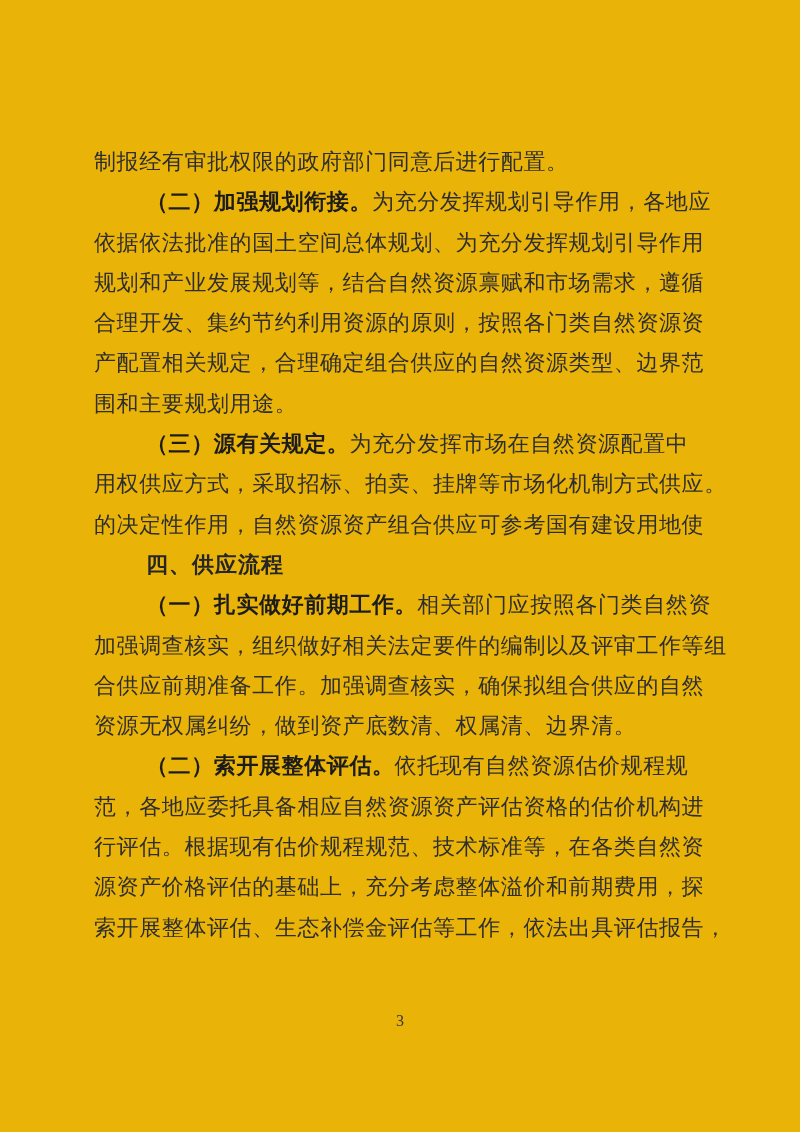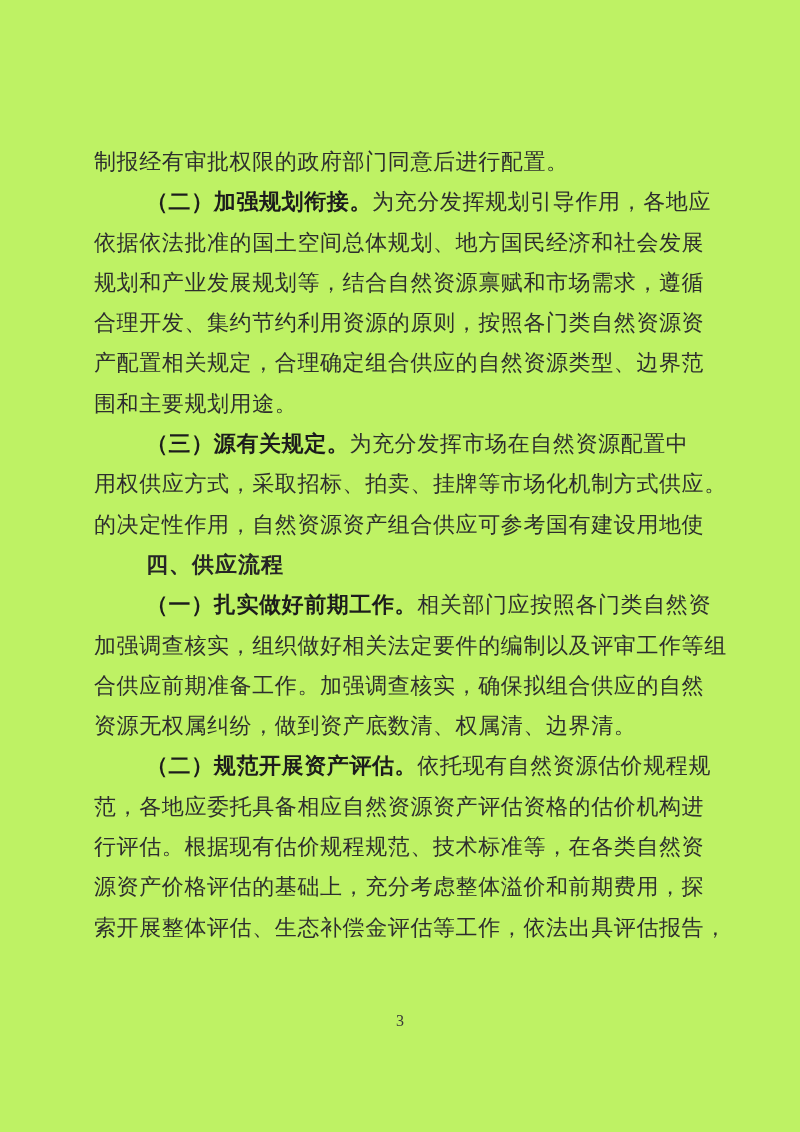--- a/index.html
+++ b/index.html
@@ -4,21 +4,21 @@
 <style>
   html, body {
     margin: 0;
     padding: 0;
     background: #ffffff;
   }
   .page {
     position: relative;
     width: 800px;
     height: 1132px;
-    background: #bef264;
+    background: #eab308;
     overflow: hidden;
     font-family: "Liberation Serif", "DejaVu Serif", serif;
   }
   .text-block {
     position: absolute;
     left: 94px;
     top: 142px;
     width: 616px;
   }
   .line {
@@ -62,21 +62,21 @@
 
     <div class="line">
       <span class="txt">制报经有审批权限的政府部门同意后进行配置。</span>
     </div>
 
     <div class="line indent">
       <span class="lead">（二）加强规划衔接。</span><span class="txt">为充分发挥规划引导作用，各地应</span>
     </div>
 
     <div class="line">
-      <span class="txt">依据依法批准的国土空间总体规划、地方国民经济和社会发展</span>
+      <span class="txt">依据依法批准的国土空间总体规划、为充分发挥规划引导作用</span>
     </div>
 
     <div class="line">
       <span class="txt">规划和产业发展规划等，结合自然资源禀赋和市场需求，遵循</span>
     </div>
 
     <div class="line">
       <span class="txt">合理开发、集约节约利用资源的原则，按照各门类自然资源资</span>
     </div>
 
@@ -114,21 +114,21 @@
 
     <div class="line">
       <span class="txt">合供应前期准备工作。加强调查核实，确保拟组合供应的自然</span>
     </div>
 
     <div class="line">
       <span class="txt">资源无权属纠纷，做到资产底数清、权属清、边界清。</span>
     </div>
 
     <div class="line indent">
-      <span class="lead">（二）规范开展资产评估。</span><span class="txt">依托现有自然资源估价规程规</span>
+      <span class="lead">（二）索开展整体评估。</span><span class="txt">依托现有自然资源估价规程规</span>
     </div>
 
     <div class="line">
       <span class="txt">范，各地应委托具备相应自然资源资产评估资格的估价机构进</span>
     </div>
 
     <div class="line">
       <span class="txt">行评估。根据现有估价规程规范、技术标准等，在各类自然资</span>
     </div>
 

